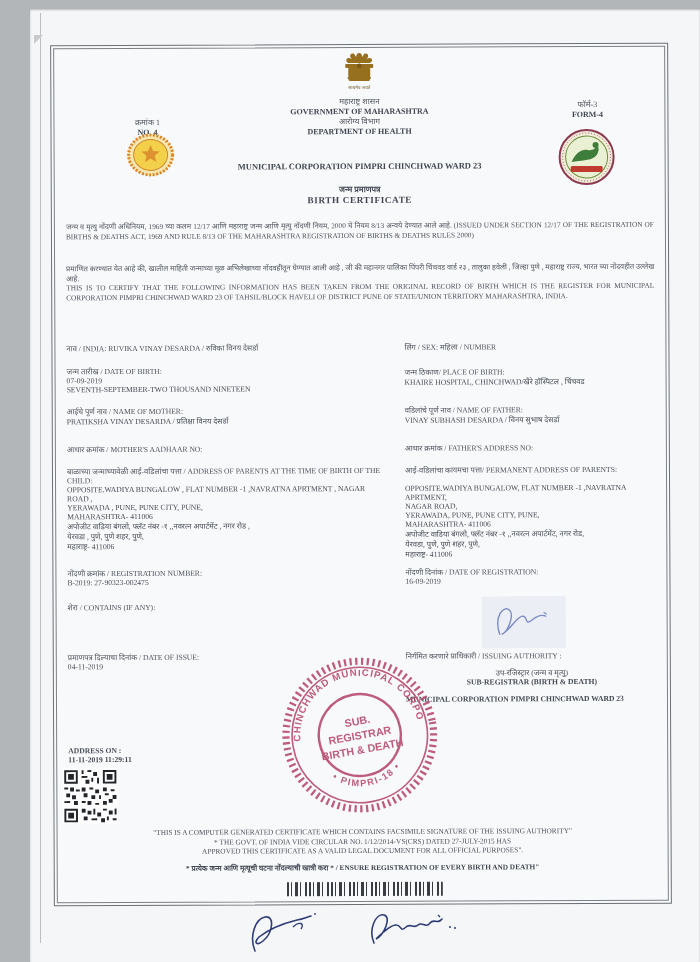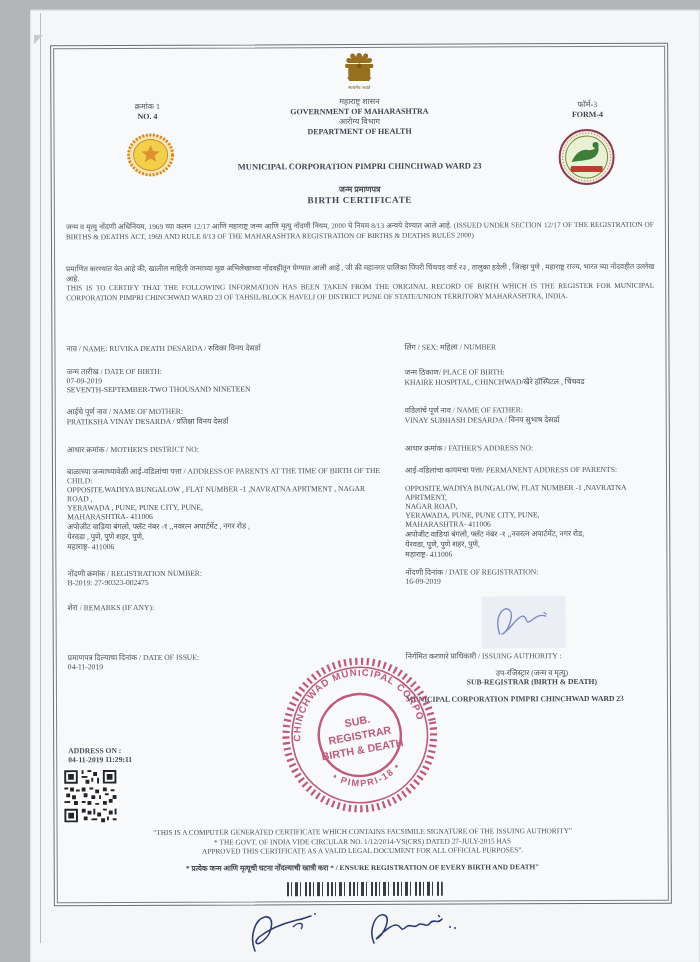--- a/index.html
+++ b/index.html
@@ -74,21 +74,21 @@
           <path d="M20 2c-2 0-3 2-3 4l-2-3c-1.5-1-4-.5-4 2 0 1.5 1 2.5 2 3l-3-1c-2-.4-3.5 1.6-2.6 3.4.5 1 1.6 1.6 2.6 1.6h20c1 0 2.1-.6 2.6-1.6.9-1.8-.6-3.8-2.6-3.4l-3 1c1-.5 2-1.5 2-3 0-2.5-2.5-3-4-2l-2 3c0-2-1-4-3-4z"></path>
           <rect x="6" y="13" width="28" height="4" rx="1"></rect>
           <circle cx="20" cy="15" r="2.4" fill="#7a5a16"></circle>
           <rect x="9" y="17" width="22" height="9" rx="1"></rect>
           <path d="M8 26h24l-2 4H10z"></path>
         </g>
         <text x="20" y="38" text-anchor="middle" font-size="4.6" fill="#6b5a2a" font-family="Liberation Serif, serif">सत्यमेव जयते</text>
       </svg>
     </div>
 
-    <div class="abs ctr doc f8" style="left:36px;top:56px;width:120px;">
+    <div class="abs ctr doc f8" style="left:36px;top:72px;width:120px;">
       <div>क्रमांक 1</div>
       <div class="b">NO. 4</div>
     </div>
 
     <div class="abs ctr doc f8" style="left:158px;top:52px;width:300px;">
       <div>महाराष्ट्र शासन</div>
       <div class="b">GOVERNMENT OF MAHARASHTRA</div>
       <div>आरोग्य विभाग</div>
       <div class="b">DEPARTMENT OF HEALTH</div>
     </div>
@@ -128,21 +128,21 @@
     </div>
 
     <div class="abs doc f7 just" style="left:14px;top:176px;width:588px;">जन्म व मृत्यु नोंदणी अधिनियम, 1969 च्या कलम 12/17 आणि महाराष्ट्र जन्म आणि मृत्यु नोंदणी नियम, 2000 चे नियम 8/13 अन्वये देण्यात आले आहे.  (ISSUED UNDER SECTION 12/17 OF THE REGISTRATION OF BIRTHS &amp; DEATHS ACT, 1969 AND RULE 8/13 OF THE MAHARASHTRA REGISTRATION OF BIRTHS &amp; DEATHS RULES 2000)</div>
 
     <div class="abs doc f7 just" style="left:14px;top:218px;width:588px;">
       <span>प्रमाणित करण्यात येत आहे की, खालील माहिती जन्माच्या मूळ अभिलेखाच्या नोंदवहीतून घेण्यात आली आहे , जी की महानगर पालिका पिंपरी चिंचवड वार्ड २३ , तालुका हवेली , जिल्हा पुणे , महाराष्ट्र राज्य, भारत च्या नोंदवहीत उल्लेख आहे.</span><br>
       <span>THIS IS TO CERTIFY THAT THE FOLLOWING INFORMATION HAS BEEN TAKEN FROM THE ORIGINAL RECORD OF BIRTH WHICH IS THE REGISTER FOR MUNICIPAL CORPORATION PIMPRI CHINCHWAD WARD 23 OF TAHSIL/BLOCK HAVELI OF DISTRICT PUNE OF STATE/UNION TERRITORY MAHARASHTRA, INDIA.</span>
     </div>
 
     <div class="abs field colL" style="top:291px;">
-      <span class="lbl">नाव / NAME: RUVIKA DEATH DESARDA / रुविका विनय देसर्डा</span>
+      <span class="lbl">नाव / INDIA: RUVIKA VINAY DESARDA / रुविका विनय देसर्डा</span>
     </div>
     <div class="abs field colR" style="top:291px;">
       <span class="lbl">लिंग / SEX: महिला / NUMBER</span>
     </div>
 
     <div class="abs field colL" style="top:320px;">
       <div class="lbl">जन्म तारीख / DATE OF BIRTH:</div>
       <div class="val">07-09-2019</div>
       <div class="val">SEVENTH-SEPTEMBER-TWO THOUSAND NINETEEN</div>
     </div>
@@ -154,21 +154,21 @@
     <div class="abs field colL" style="top:360px;">
       <div class="lbl">आईचे पूर्ण नाव /  NAME OF MOTHER:</div>
       <div class="val">PRATIKSHA VINAY DESARDA / प्रतिक्षा विनय देसर्डा</div>
     </div>
     <div class="abs field colR" style="top:360px;">
       <div class="lbl">वडिलांचे पूर्ण नाव / NAME OF FATHER:</div>
       <div class="val">VINAY SUBHASH DESARDA / विनय सुभाष देसर्डा</div>
     </div>
 
     <div class="abs field colL" style="top:392px;">
-      <span class="lbl">आधार क्रमांक / MOTHER'S DISTRICT NO:</span>
+      <span class="lbl">आधार क्रमांक / MOTHER'S AADHAAR NO:</span>
     </div>
     <div class="abs field colR" style="top:392px;">
       <span class="lbl">आधार क्रमांक /  FATHER'S ADDRESS NO:</span>
     </div>
 
     <div class="abs field colL" style="top:420px;">
       <div class="lbl">बाळाच्या जन्माच्यावेळी आई-वडिलांचा पत्ता  / ADDRESS OF PARENTS AT THE TIME OF BIRTH OF THE CHILD:</div>
       <div class="val">OPPOSITE.WADIYA BUNGALOW , FLAT NUMBER -1 ,NAVRATNA APRTMENT , NAGAR</div>
       <div class="val">ROAD ,</div>
       <div class="val">YERAWADA , PUNE, PUNE CITY, PUNE,</div>
@@ -191,21 +191,21 @@
     <div class="abs field colL" style="top:522px;">
       <div class="lbl">नोंदणी क्रमांक  / REGISTRATION NUMBER:</div>
       <div class="val">B-2019: 27-90323-002475</div>
     </div>
     <div class="abs field colR" style="top:522px;">
       <div class="lbl">नोंदणी दिनांक  / DATE OF REGISTRATION:</div>
       <div class="val">16-09-2019</div>
     </div>
 
     <div class="abs field colL" style="top:550px;">
-      <span class="lbl">शेरा / REMARKS (IF ANY):</span>
+      <span class="lbl">शेरा / CONTAINS (IF ANY):</span>
     </div>
 
     <div class="abs sig-box" style="left:428px;top:552px;width:84px;height:52px;">
       <svg width="84" height="52" viewBox="0 0 84 52">
         <path d="M18 38 C 12 20, 22 8, 28 14 C 33 19, 26 36, 20 38 C 28 34, 34 22, 40 20 C 47 18, 42 30, 50 24 C 55 20, 60 18, 64 20" fill="none" stroke="#7b8cc2" stroke-width="1.4" stroke-linecap="round"></path>
         <path d="M62 16 l3 2" stroke="#7b8cc2" stroke-width="1.2" fill="none"></path>
       </svg>
     </div>
 
     <div class="abs field colL" style="top:606px;">
@@ -239,21 +239,21 @@
         <g font-family="Liberation Sans, sans-serif" font-weight="bold" fill="#b5476b" text-anchor="middle">
           <text x="80" y="70" font-size="10.5">SUB.</text>
           <text x="80" y="84" font-size="10.5">REGISTRAR</text>
           <text x="80" y="98" font-size="10.5">BIRTH &amp; DEATH</text>
         </g>
       </svg>
     </div>
 
     <div class="abs field" style="left:14px;top:700px;width:200px;">
       <div class="lbl b">ADDRESS ON :</div>
-      <div class="val b">04-11-2019 11:29:11</div>
+      <div class="val b">11-11-2019 11:29:11</div>
     </div>
 
     <div class="abs qr" style="left:8px;top:722px;">
       <svg width="56" height="56" viewBox="0 0 29 29">
         <rect width="29" height="29" fill="#fdfdfd"></rect>
         <g fill="#22252a">
           <path d="M1 1h7v7H1zM2 2v5h5V2z"></path>
             <rect x="3" y="3" width="3" height="3"></rect>
           <path d="M21 1h7v7h-7zM22 2v5h5V2z"></path>
             <rect x="23" y="3" width="3" height="3"></rect>

